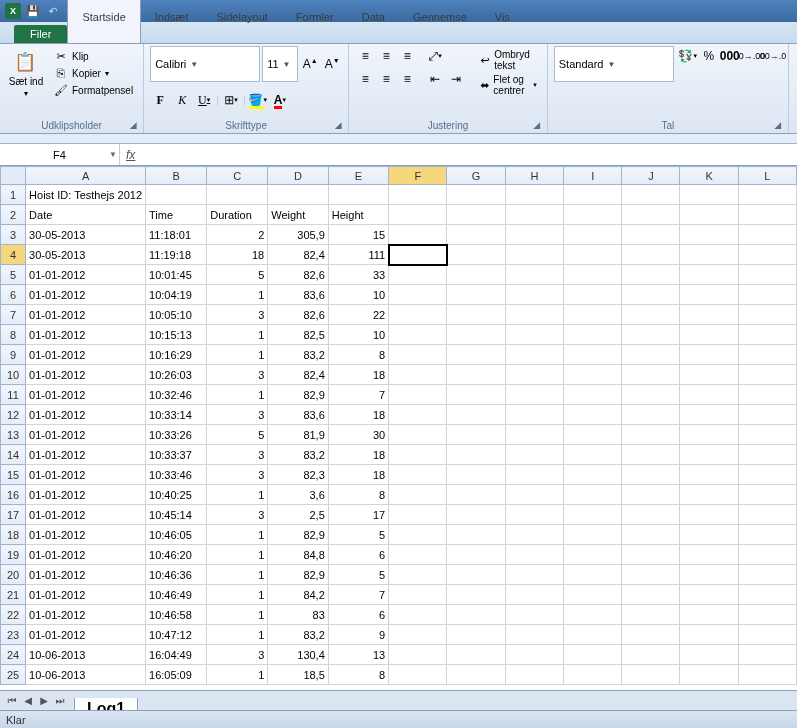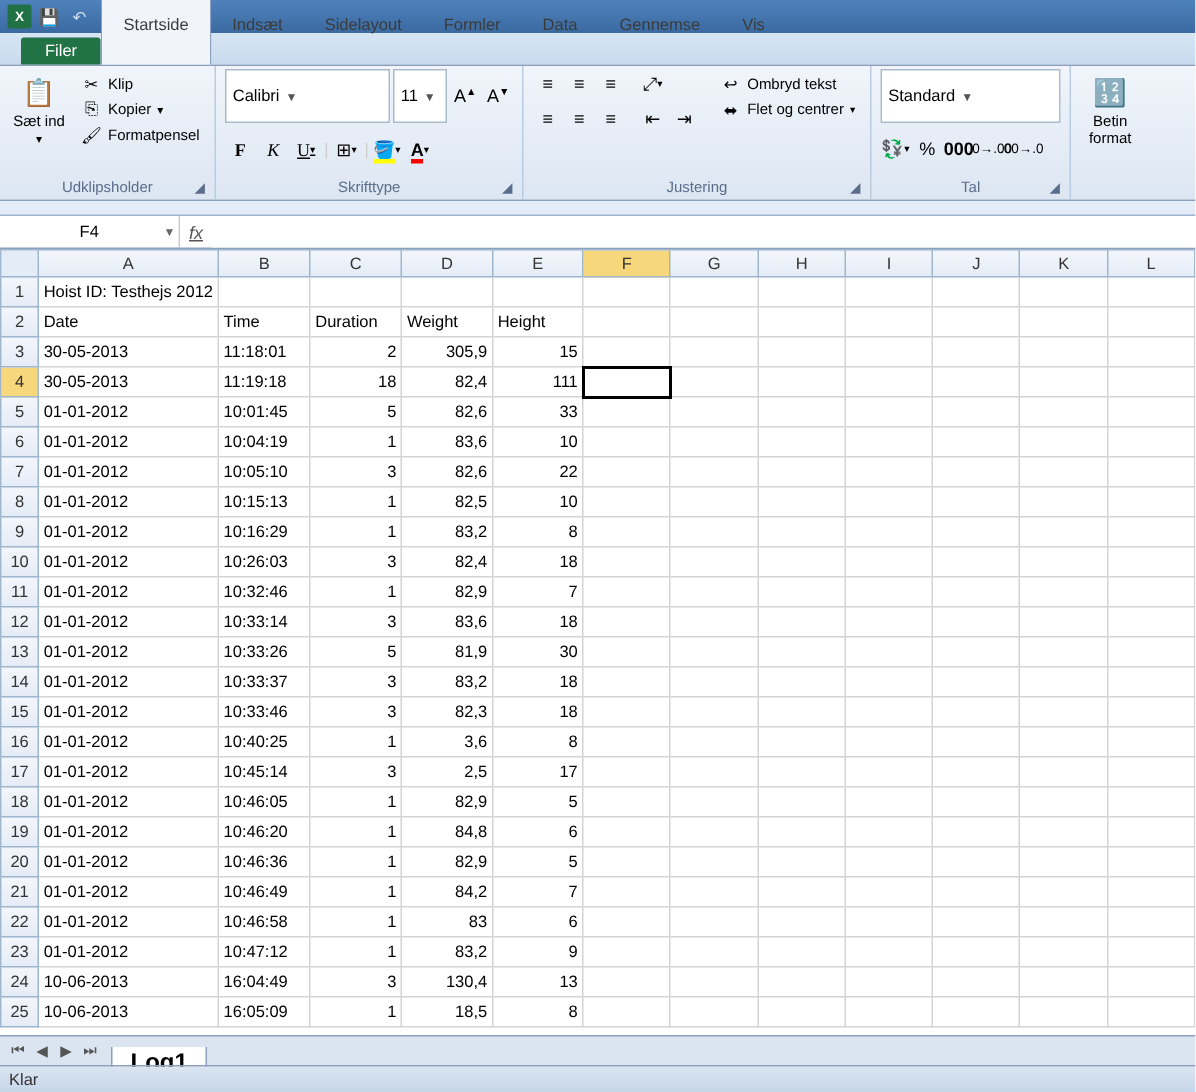--- a/index.html
+++ b/index.html
@@ -217,21 +217,21 @@
             <span class="ic">⬌</span>
             <span>Flet og centrer</span> 
             <span style="font-size:7px">▾</span>
           </div>
       </div>
     </div>
     <div class="group-label"><span>Justering</span><span class="launcher">◢</span></div>
   </div>
 
   <div class="group num-group">
-    <div class="group-body" style="flex-direction:column">
+    <div class="group-body" style="">
       <div class="row">
         <div class="combo" style="width:120px">
             <span>Standard</span>
             <span class="dd">▼</span>
           </div>
       </div>
       <div class="row">
         <div class="iconbtn">
             <span>💱</span>
             <span style="font-size:7px">▾</span>

